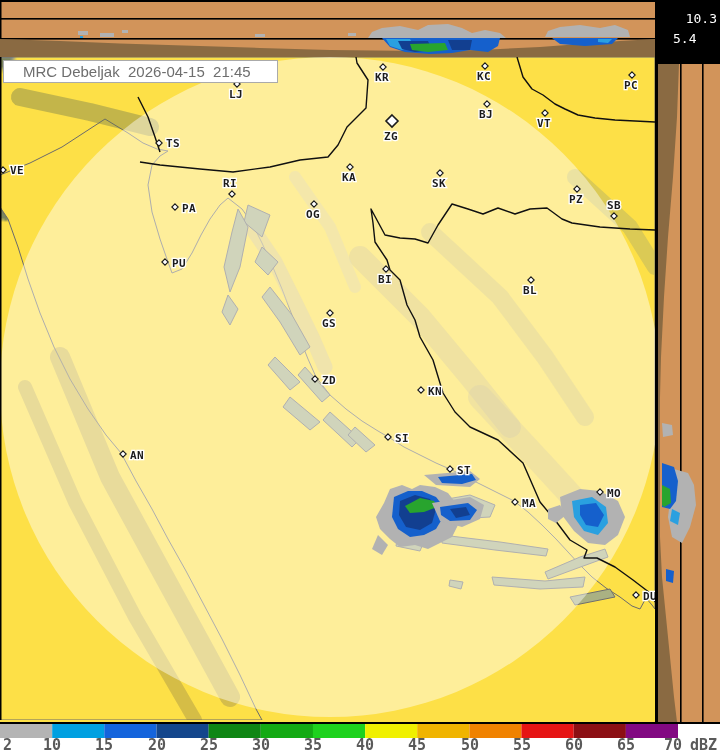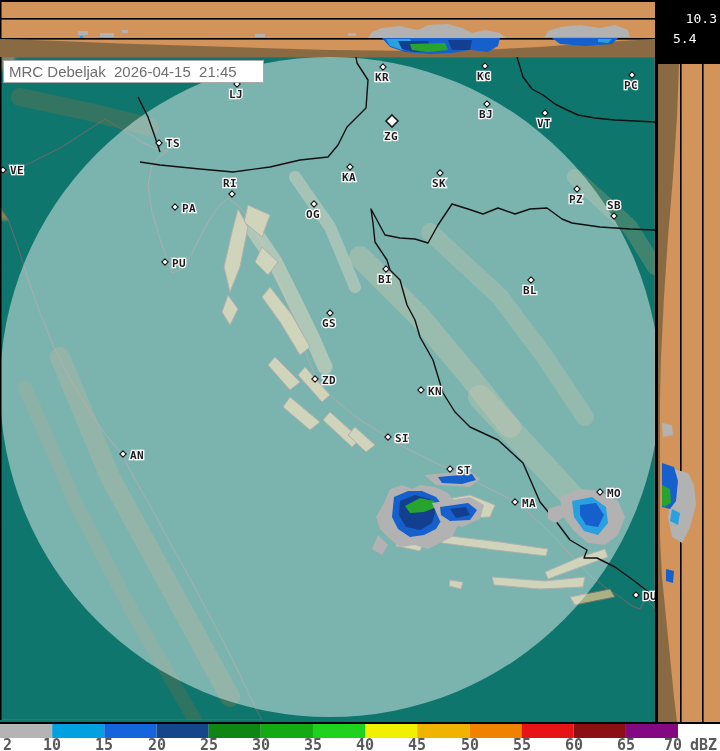--- a/index.html
+++ b/index.html
@@ -1,26 +1,26 @@
 <!DOCTYPE html>
 <html><head>
 <meta charset="utf-8">
 <style>
   html,body{margin:0;padding:0;background:#000;}
-  #app{position:relative;width:720px;height:751px;background:#0f766e;overflow:hidden;
+  #app{position:relative;width:720px;height:751px;background:#fde047;overflow:hidden;
        font-family:"DejaVu Sans Mono",monospace;}
   #top-strip{position:absolute;left:0;top:0;width:655px;height:57px;}
   #alt-box{position:absolute;left:655px;top:0;width:65px;height:57px;background:#000;}
   #alt-box .val{position:absolute;color:#fff;font:13px "DejaVu Sans Mono",monospace;}
   #alt-upper{right:3px;top:11px;}
   #alt-lower{left:18px;top:31px;}
   #map-panel{position:absolute;left:0;top:57px;width:655px;height:663px;}
   #title-box{position:absolute;left:3px;top:3px;width:254px;height:21px;background:#fff;
              border:1px solid #aaa;color:#6e6e6e;font:15px/21px "Liberation Sans",sans-serif;
-             padding-left:5px;white-space:pre;overflow:hidden;}
+             padding-left:19px;white-space:pre;overflow:hidden;}
   #right-strip{position:absolute;left:655px;top:57px;width:65px;height:665px;
                border-left:0;}
   #colorbar{position:absolute;left:0;top:722px;width:720px;height:29px;background:#fff;
             border-top:0;}
   svg{display:block;}
   .citylabel{font:bold 11px "DejaVu Sans Mono",monospace;fill:#1c1c1c;stroke:#ffffff;
              stroke-width:2.6px;paint-order:stroke;letter-spacing:0.5px;}
   .scalelabel{font:bold 15px "DejaVu Sans Mono",monospace;fill:#5a5a5a;}
 </style>
 </head>

